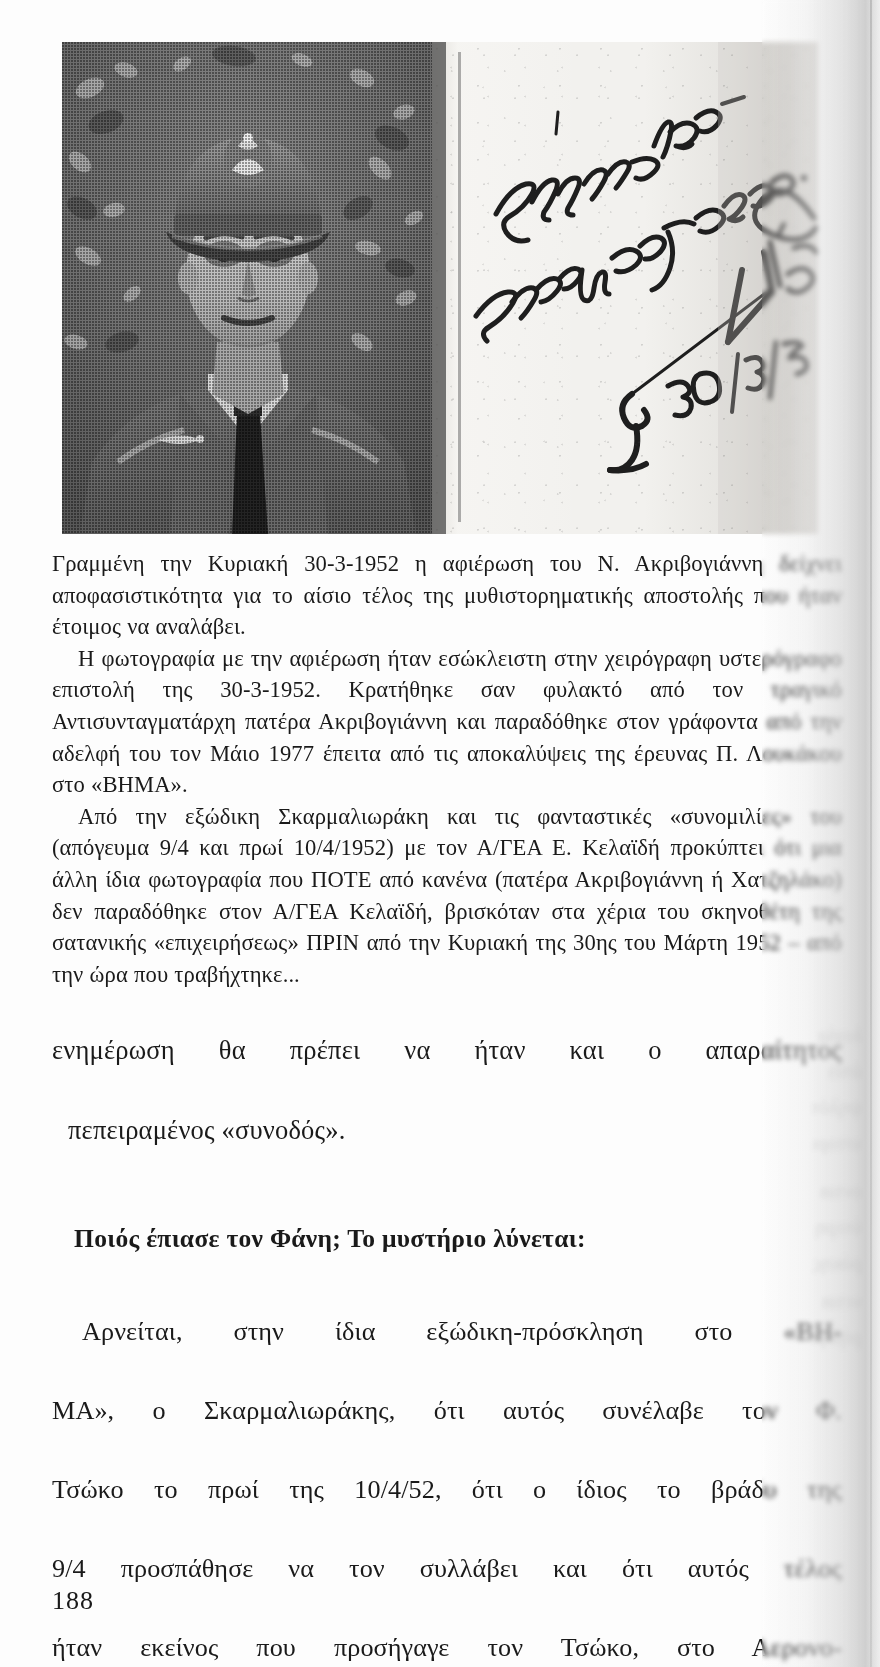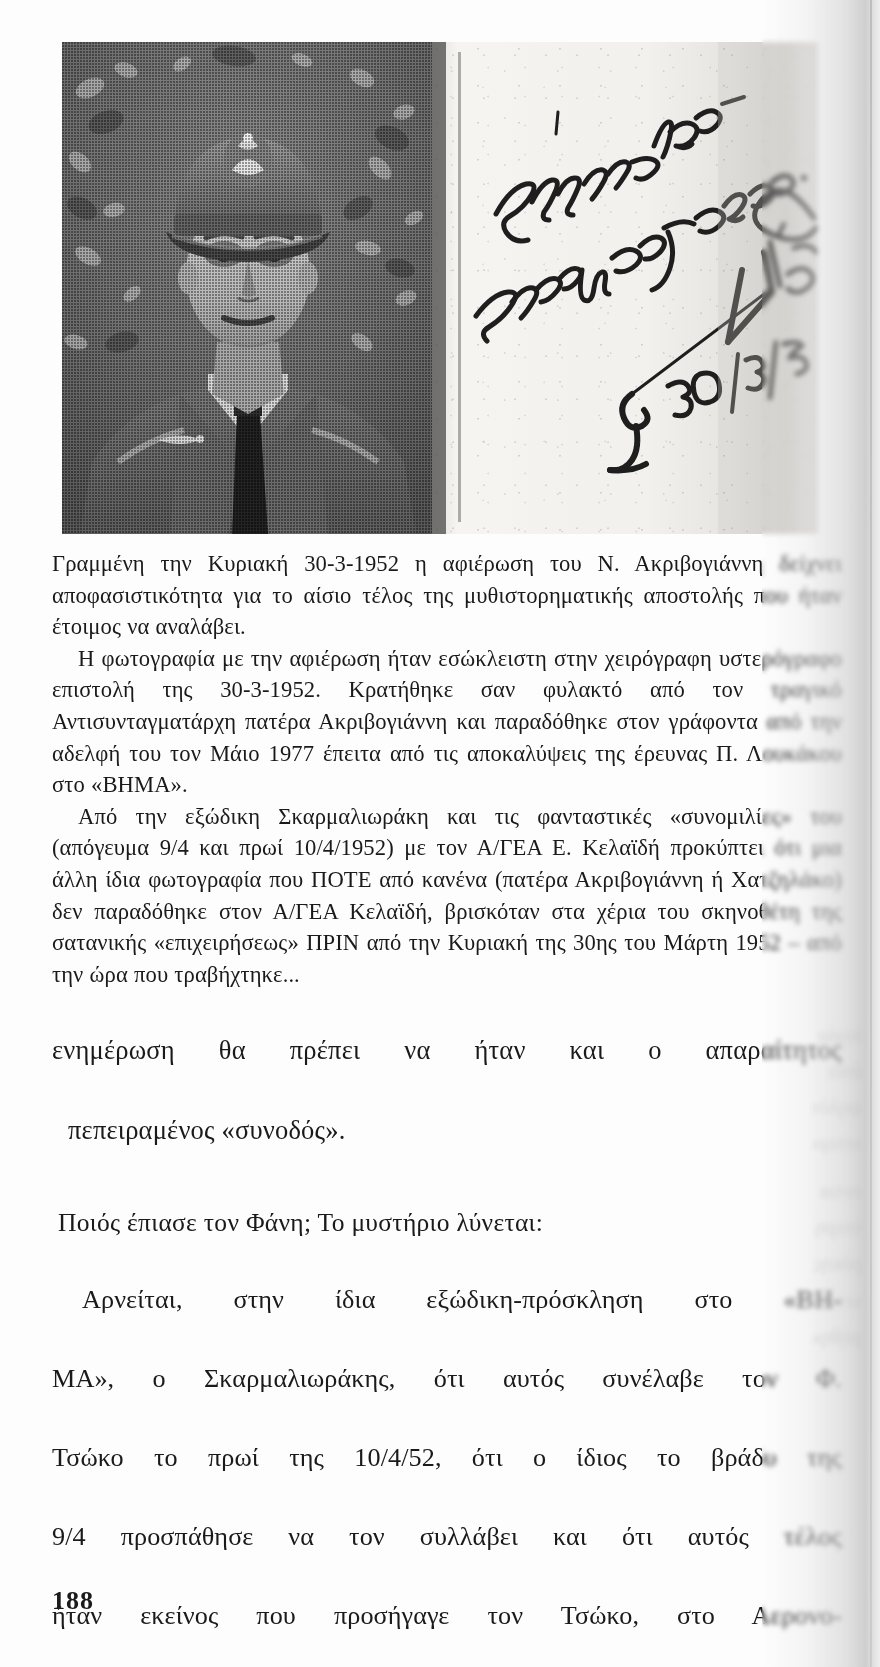--- a/index.html
+++ b/index.html
@@ -171,24 +171,24 @@
     text-align: justify;
   }
   p.large .just-line::after {
     content: "";
     display: inline-block;
     width: 100%;
   }
   p.large .last-line { display: block; margin-left: 16px; }
 
   h2.heading {
-    margin: 0;
+    margin: 16px;
     font-size: 25.5px;
     line-height: 34px;
-    font-weight: normal;
+    font-weight: bold;
     letter-spacing: 0.3px;
     text-indent: 6px;
   }
 
   p.closing {
     margin: 0;
     font-size: 26.2px;
     line-height: 39.5px;
     text-align: justify;
     letter-spacing: 0.1px;
@@ -205,21 +205,20 @@
   p.closing .first-indent { padding-left: 30px; }
 
   
   .folio {
     position: absolute;
     left: 52px;
     top: 1586px;
     font-size: 26px;
     letter-spacing: 1px;
     z-index: 10;
-    font-weight: bold;
   }
 
   
   .ghost {
     position: absolute;
     right: 18px;
     z-index: 2;
     color: rgba(110,110,110,0.30);
     font-size: 20px;
     line-height: 30px;

